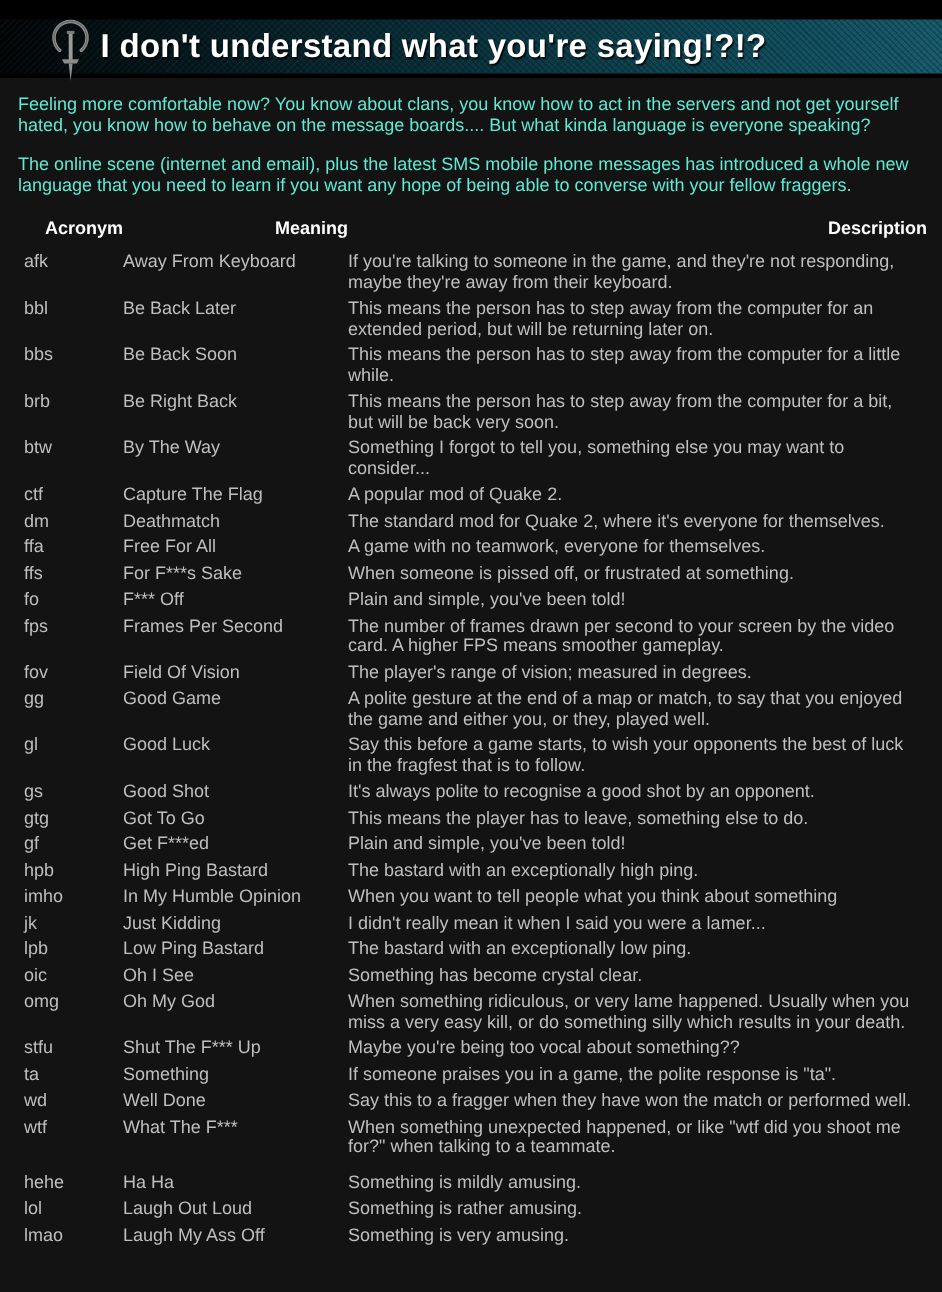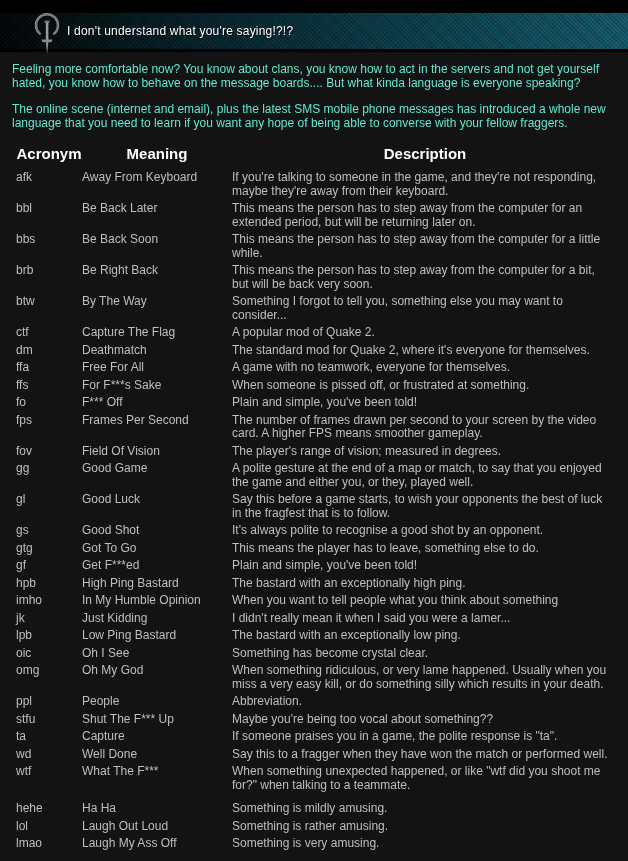--- a/index.html
+++ b/index.html
@@ -23,21 +23,21 @@
     background:
       repeating-linear-gradient(45deg, rgba(0,0,0,0.22) 0 1px, transparent 1px 3px),
       repeating-linear-gradient(-45deg, rgba(255,255,255,0.03) 0 1px, transparent 1px 3px);
   }
   .logo {
     position: absolute; top: 12px; left: 33px; width: 28px; height: 43px; z-index: 2;
   }
   .page-title {
     position: absolute; left: 67px; top: 13px; height: 36px; z-index: 2;
     display: flex; align-items: center;
-    color: #ffffff; font-size: 12px; font-weight: normal;
+    color: #ffffff; font-size: 22px; font-weight: bold;
     letter-spacing: 0.2px;
     text-shadow: 1px 1px 1px rgba(0,0,0,0.85);
     white-space: nowrap;
   }
   
   .content { padding: 0 12px; }
   .intro {
     width: 606px;
     font-size: 12px; line-height: 13.5px;
     color: #5eead4;
@@ -47,22 +47,22 @@
   
   table.acronyms {
     margin: 15px 0 0 4px;
     border-collapse: collapse;
     table-layout: fixed;
     width: 602px;
   }
   table.acronyms col.c-acronym { width: 66px; }
   table.acronyms col.c-meaning { width: 150px; }
   table.acronyms th {
-    text-align: center; vertical-align: top;
-    color: #ffffff; font-size: 15px; font-weight: bold;
+    text-align: right; vertical-align: top;
+    color: #ffffff; font-size: 12px; font-weight: bold;
     padding: 0 0 9px 0;
   }
   table.acronyms td {
     vertical-align: top;
     color: #bfbfbf; font-size: 12px; line-height: 13.5px;
     padding: 0 6px 4px 0;
   }
   table.acronyms tr.group-start td { padding-top: 6px; }
 </style>
 </head>
@@ -213,32 +213,27 @@
           <td>oic</td>
           <td>Oh I See</td>
           <td>Something has become crystal clear.</td>
         </tr>
         <tr>
           <td>omg</td>
           <td>Oh My God</td>
           <td>When something ridiculous, or very lame happened. Usually when you miss a very easy kill, or do something silly which results in your death.</td>
         </tr>
         <tr>
-          <td>ppl</td>
-          <td>People</td>
-          <td>Abbreviation.</td>
-        </tr>
-        <tr>
           <td>stfu</td>
           <td>Shut The F*** Up</td>
           <td>Maybe you're being too vocal about something??</td>
         </tr>
         <tr>
           <td>ta</td>
-          <td>Capture</td>
+          <td>Something</td>
           <td>If someone praises you in a game, the polite response is "ta".</td>
         </tr>
         <tr>
           <td>wd</td>
           <td>Well Done</td>
           <td>Say this to a fragger when they have won the match or performed well.</td>
         </tr>
         <tr>
           <td>wtf</td>
           <td>What The F***</td>

